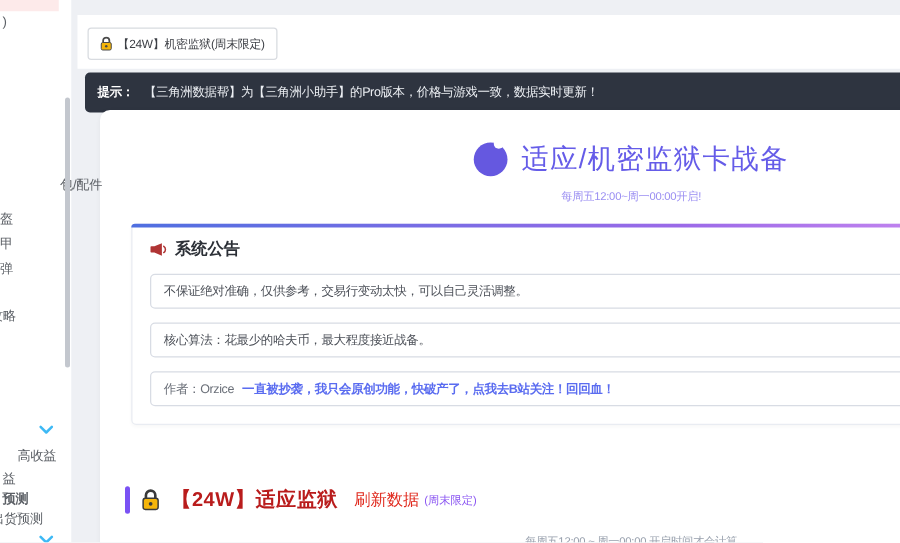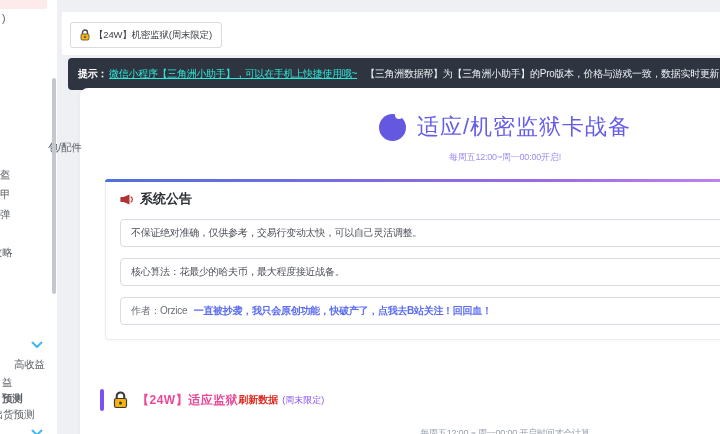--- a/index.html
+++ b/index.html
@@ -46,22 +46,22 @@
     background:linear-gradient(90deg,#4f6fe0 0%,#9b6ae8 55%,#e39af5 100%); border-radius:4px 4px 0 0; }
   .ann-header { display:flex; align-items:center; gap:6px; font-size:13px; font-weight:bold; color:#2b2f36; }
   .ann-box { margin-top:11px; border:1px solid #d8dce4; border-radius:4px; padding:6px 10px;
     font-size:10px; letter-spacing:-0.3px; color:#4c5058; white-space:nowrap; overflow:hidden; }
   .author-prefix { color:#6a6f78; }
   .author-link { color:#5a6cf0; font-weight:bold; cursor:pointer; margin-left:4px; }
 
   .section-head { display:flex; align-items:center; margin:49px 0 0 20px; }
   .purple-bar { width:4px; height:22px; background:#7a52f4; border-radius:2px; }
   .section-lock { margin-left:9px; display:flex; align-items:center; }
-  .section-title { margin-left:9px; font-size:12px; font-weight:bold; color:#ec4899; letter-spacing:0.5px; }
-  .refresh-link { margin-left:0; font-size:10px; font-weight:bold; color:#e02a1e; cursor:pointer; }
+  .section-title { margin-left:9px; font-size:16px; font-weight:bold; color:#b91c1c; letter-spacing:0.5px; }
+  .refresh-link { margin-left:13px; font-size:13px; font-weight:normal; color:#e02a1e; cursor:pointer; }
   .weekend-badge { margin-left:4px; font-size:9px; color:#8a55f2; }
 
   .time-note { margin-top:16px; text-align:center; font-size:9px; color:#98a0ad; letter-spacing:-0.2px; }
 </style>
 </head>
 <body>
 
 <div class="app">
 
   <div class="sidebar">
@@ -100,21 +100,20 @@
               <rect x="1" y="5" width="8" height="6" rx="1.2" fill="#f5b50a" stroke="#4a4a4a" stroke-width="0.8"></rect>
               <circle cx="5" cy="8" r="1" fill="#4a4a4a"></circle>
             </svg>
         </span>
         <span>【24W】机密监狱(周末限定)</span>
       </div>
     </div>
 
     <div class="notice">
       <span class="prefix">提示：</span>
-      <span class="link">微信小程序【三角洲小助手】，可以在手机上快捷使用哦~</span>
       <span class="rest">【三角洲数据帮】为【三角洲小助手】的Pro版本，价格与游戏一致，数据实时更新！</span>
     </div>
 
     <div class="card">
 
       <div class="hero">
         <div class="hero-row">
           <span class="circle-icon"></span>
           <span class="hero-title">适应/机密监狱卡战备</span>
         </div>

